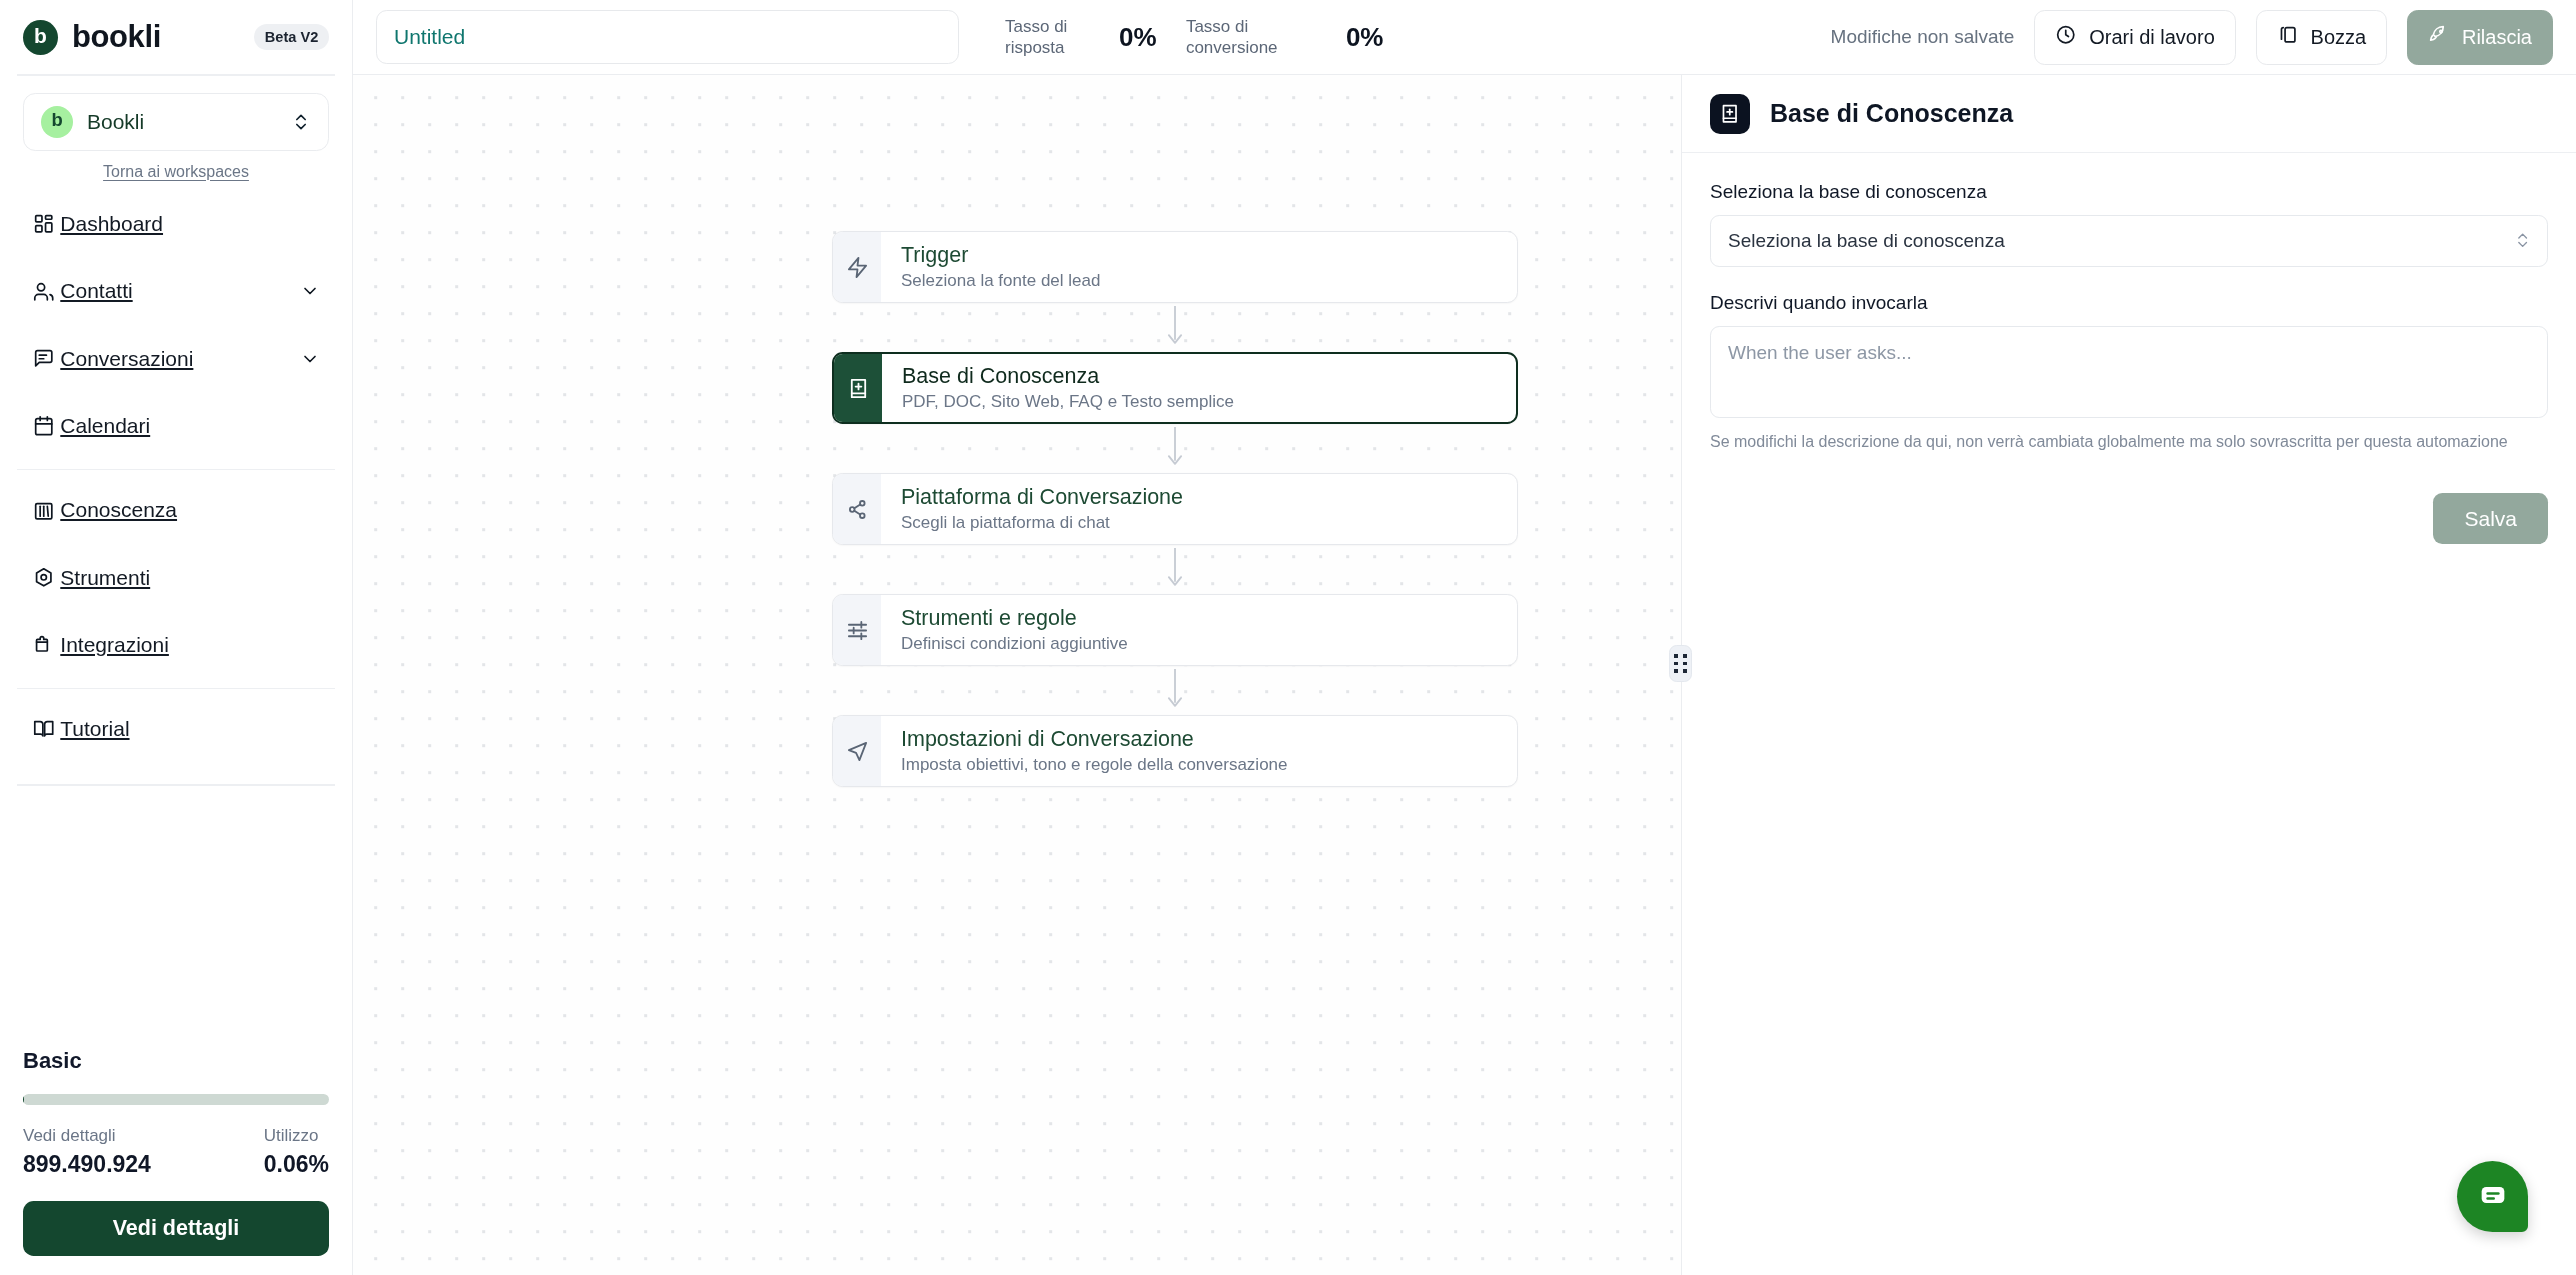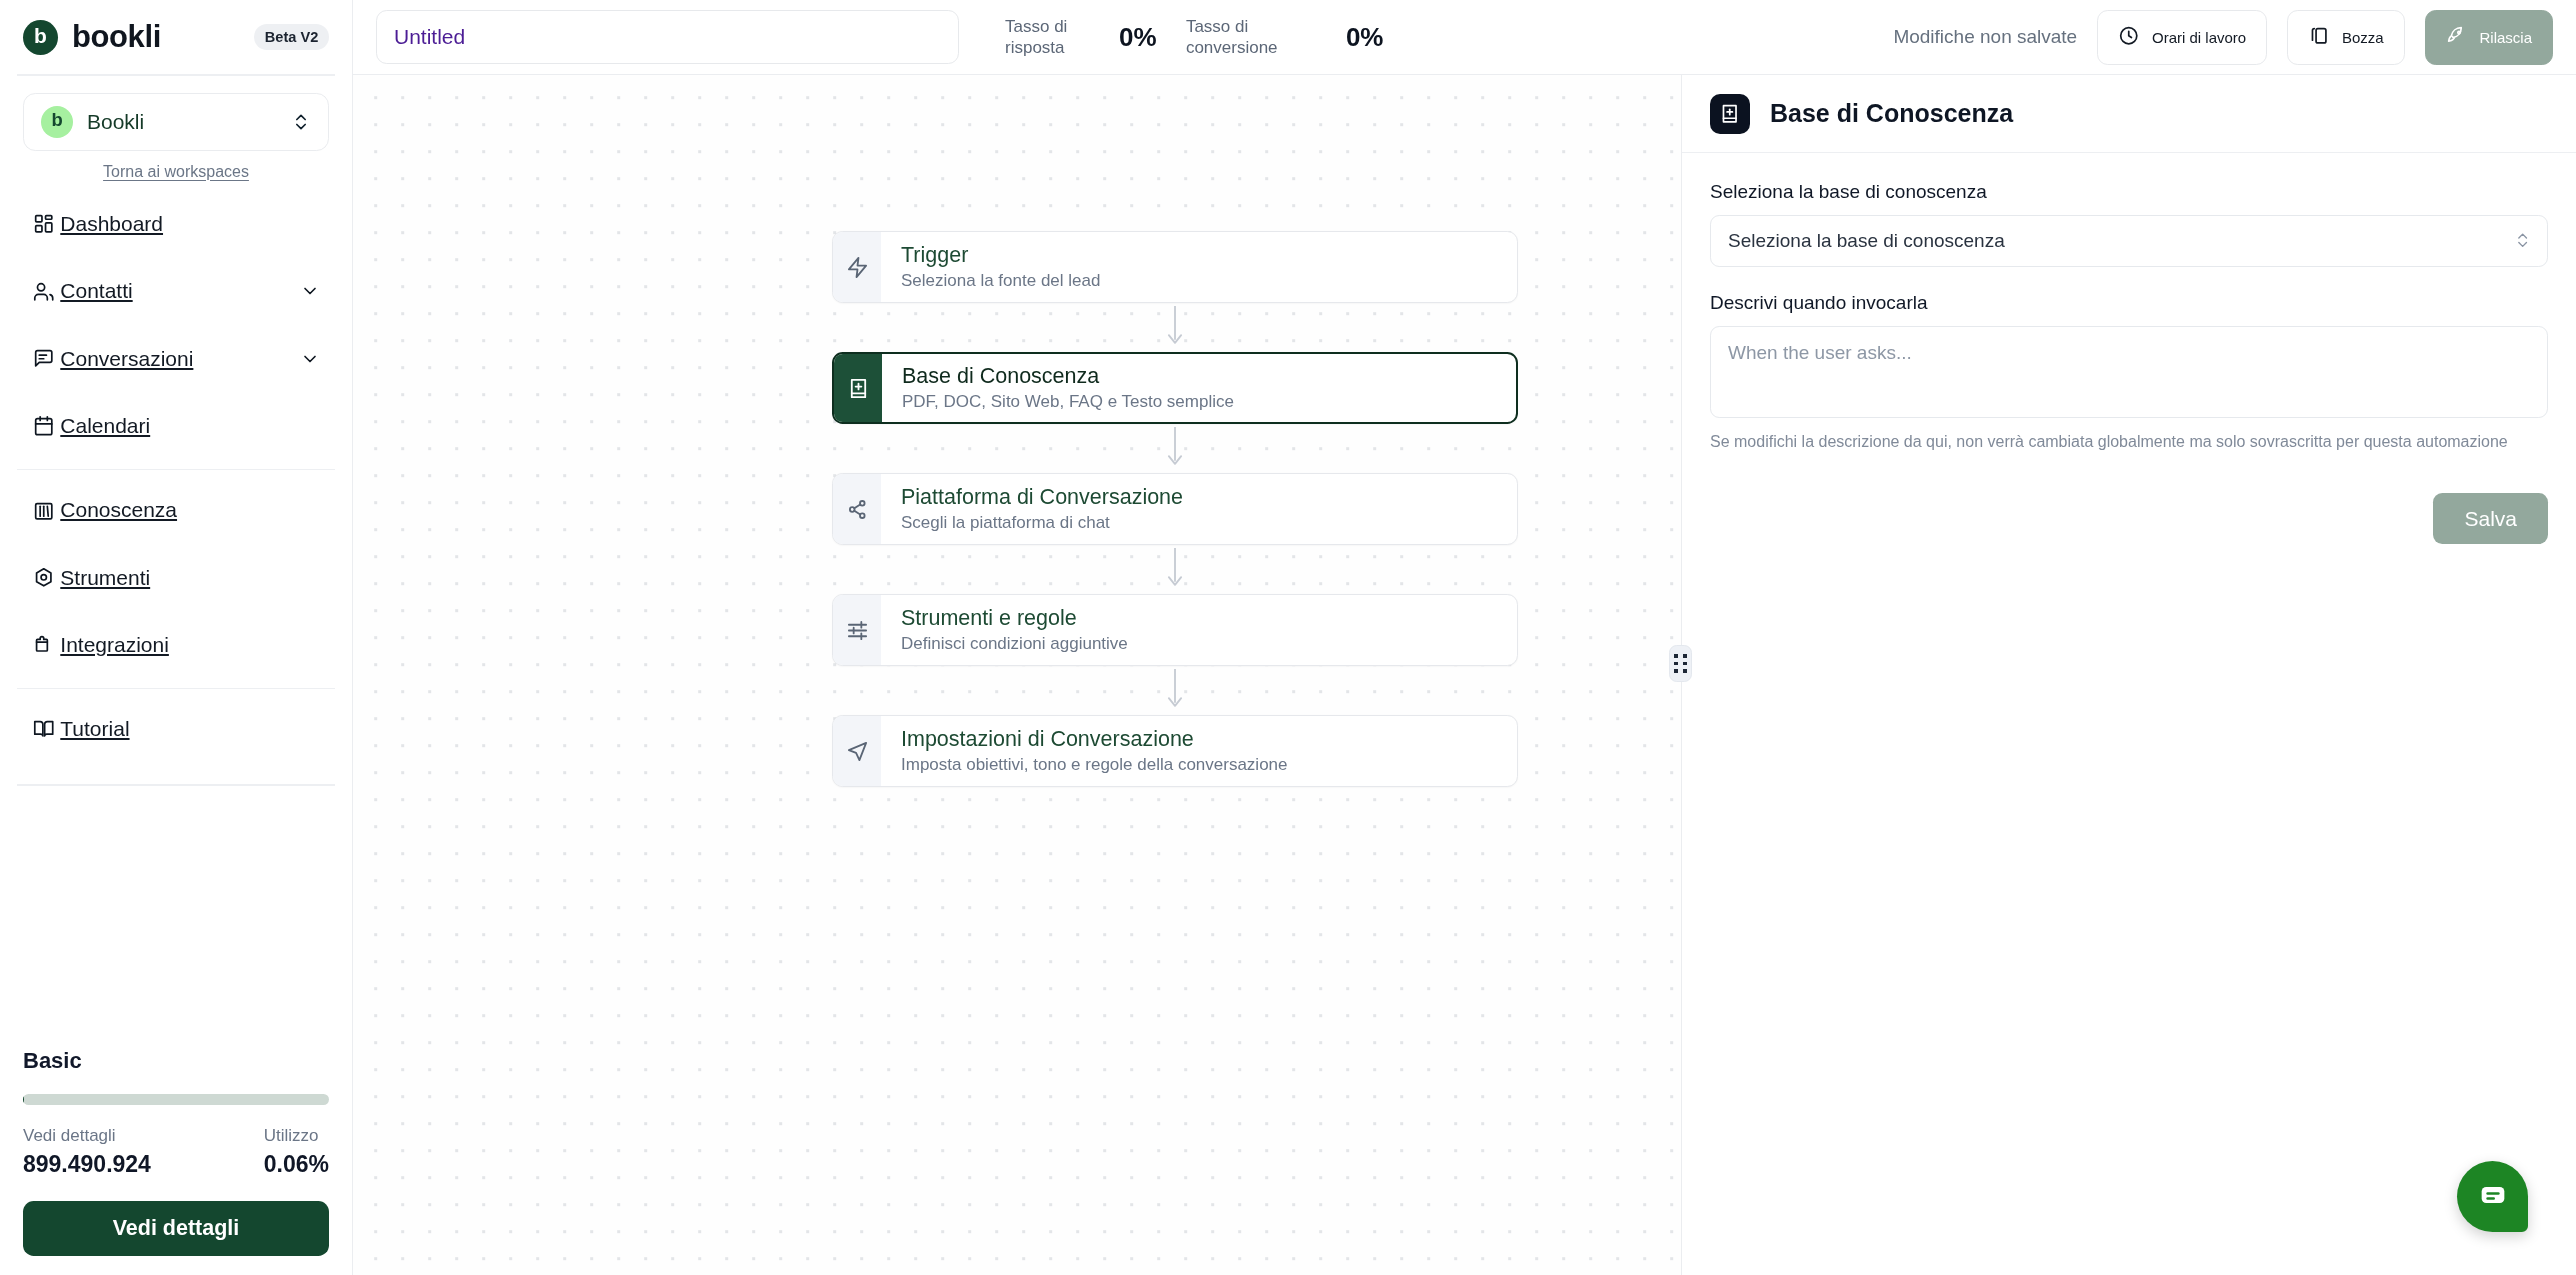--- a/index.html
+++ b/index.html
@@ -99,34 +99,34 @@
   
   .main { flex: 1; display: flex; flex-direction: column; min-width: 0; position: relative;}
   .topbar {
     height: 75px; flex: 0 0 75px;
     display: flex; align-items: center; gap: 0;
     border-bottom: 1.5px solid #ebedf0; background: #fff;
     padding: 0 23px 0 23px;
   }
   .title-input {
     width: 583px; height: 54px; border: 1.5px solid #e7e9ec; border-radius: 10.7px;
-    padding: 0 17px; font-size: 21px; color: #4c1d95; background: #fff;
+    padding: 0 17px; font-size: 21px; color: #0f766e; background: #fff;
     font-family: "Liberation Sans", sans-serif;
   }
   .title-input::placeholder { color:#141a24; }
   .stats { display: flex; align-items: center; gap: 15.3px; margin-left: 46px; }
   .stat { display: flex; align-items: center; gap: 14px; }
   .stat-lbl { font-size: 17px; color: #5c6777; line-height: 1.25; max-width: 100px; }
   .stat-val { font-size: 26px; font-weight: 700; color: #0d1420; }
   .topbar-right { margin-left: auto; display: flex; align-items: center; gap: 20px; }
   .unsaved { font-size: 19px; color: #66717f; }
   .tb-btn {
     height: 55px; display: flex; align-items: center; gap: 12.3px;
     padding: 0 20px; border: 1.5px solid #e7e9ec; border-radius: 10.7px;
-    background: #fff; font-size: 15px; color: #131a24; cursor: pointer;
+    background: #fff; font-size: 20px; color: #131a24; cursor: pointer;
     font-family: "Liberation Sans", sans-serif;
   }
   .tb-btn.primary {
     background: #93a89d; border-color: #93a89d; color: #ffffff; align-items: center;
   }
 
   .content { flex: 1; display: flex; min-height: 0; position: relative; }
 
   
   .canvas {

